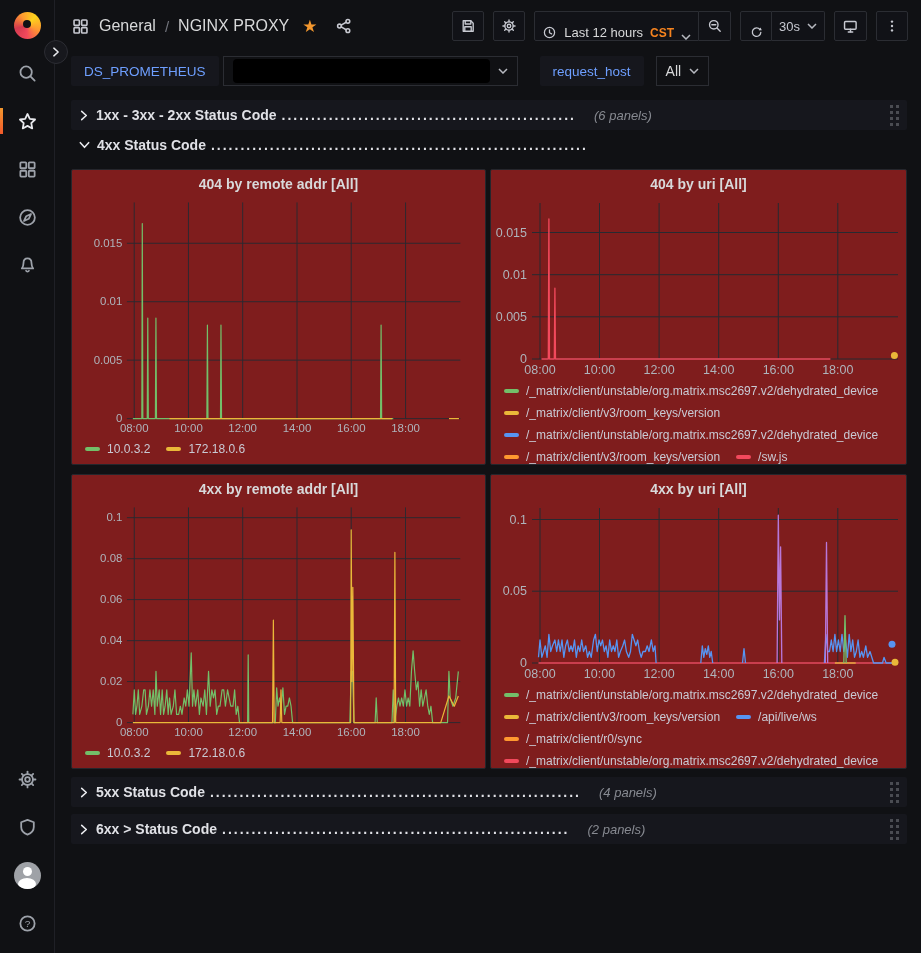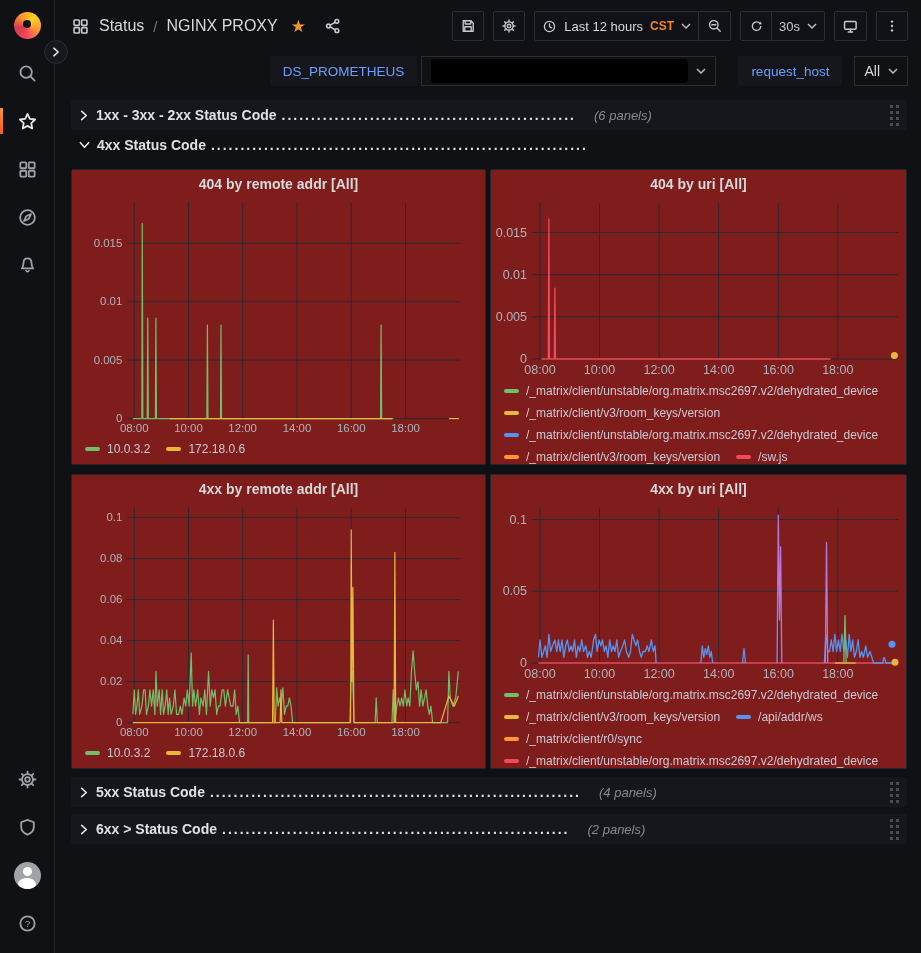--- a/index.html
+++ b/index.html
@@ -65,26 +65,26 @@
   .share-ic { margin-left: 9px; cursor: pointer; display: flex; }
 
   .topbar-actions { display: flex; align-items: center; gap: 9px; }
   .tgroup { display: flex; }
   .tbtn {
     height: 30px; min-width: 32px; display: flex; align-items: center; justify-content: center;
     gap: 7px; padding: 0 7px; background: #111217; border: 1px solid #2b2d33;
     border-radius: 2px; color: #c7c9d1; font-size: 13px; cursor: pointer; white-space: nowrap;
   }
   .tgroup .tbtn + .tbtn { border-left: none; border-top-left-radius: 0; border-bottom-left-radius: 0; }
-  .tgroup .tbtn:first-child:not(:last-child) { border-top-right-radius: 0; border-bottom-right-radius: 0; }
+  .tgroup .tbtn:first-child:not(:last-child) { border-top-right-radius: 0; border-bottom-right-radius: 0; align-items: flex-end; }
   .time-label { font-weight: 500; color: #d8d9da; }
   .tz { color: #f5831f; font-size: 12px; font-weight: 700; }
 
   
-  .submenu { height: 38px; flex: none; display: flex; align-items: center; padding: 0 13px 0 16px; gap: 0; justify-content: flex-end; }
+  .submenu { height: 38px; flex: none; display: flex; align-items: center; padding: 0 13px 0 16px; gap: 0; }
   .var-label {
     height: 30px; display: flex; align-items: center; padding: 0 13px;
     background: #16171d; color: #6e9fff; font-size: 13.5px; font-weight: 500;
     border-radius: 2px; cursor: pointer; white-space: nowrap;
   }
   .var-value {
     height: 30px; display: flex; align-items: center; gap: 8px; padding: 12px 9px;
     border: 1px solid #2b2d33; border-radius: 0; background: #101114; cursor: pointer;
   }
   .redaction { width: 257px; height: 24px; background: #000; border-radius: 4px; }
@@ -212,21 +212,21 @@
   <main class="main">
 
     <header class="topbar">
       <div class="breadcrumb">
         <svg class="ic tb" width="19" height="19" viewBox="0 0 20 20">
           <rect x="3.2" y="3.2" width="5.6" height="5.6" rx="0.8"></rect>
             <rect x="11.2" y="3.2" width="5.6" height="5.6" rx="0.8"></rect>
           <rect x="3.2" y="11.2" width="5.6" height="5.6" rx="0.8"></rect>
             <rect x="11.2" y="11.2" width="5.6" height="5.6" rx="0.8"></rect>
         </svg>
-        <span class="crumb-text">Status</span>
+        <span class="crumb-text">General</span>
         <span class="crumb-sep">/</span>
         <span class="crumb-text">NGINX PROXY</span>
         <span class="fav-star">★</span>
         <span class="share-ic">
           <svg class="ic tb" width="18" height="18" viewBox="0 0 20 20">
             <circle cx="5" cy="10" r="2.1"></circle>
               <circle cx="14.3" cy="4.8" r="2.1"></circle>
               <circle cx="14.3" cy="15.2" r="2.1"></circle>
             <line x1="6.9" y1="9" x2="12.4" y2="5.8"></line>
               <line x1="6.9" y1="11" x2="12.4" y2="14.2"></line>
@@ -556,21 +556,21 @@
                   <span>/_matrix/client/unstable/org.matrix.msc2697.v2/dehydrated_device</span>
                 </span>
               </div>
               <div class="legend-row">
                 <span class="legend-item">
                   <span class="swatch" style="background: rgb(234, 184, 57);"></span>
                   <span>/_matrix/client/v3/room_keys/version</span>
                 </span>
                 <span class="legend-item">
                   <span class="swatch" style="background: rgb(87, 148, 242);"></span>
-                  <span>/api/addr/ws</span>
+                  <span>/api/live/ws</span>
                 </span>
               </div>
               <div class="legend-row">
                 <span class="legend-item">
                   <span class="swatch" style="background: rgb(255, 152, 48);"></span>
                   <span>/_matrix/client/r0/sync</span>
                 </span>
               </div>
               <div class="legend-row">
                 <span class="legend-item">

